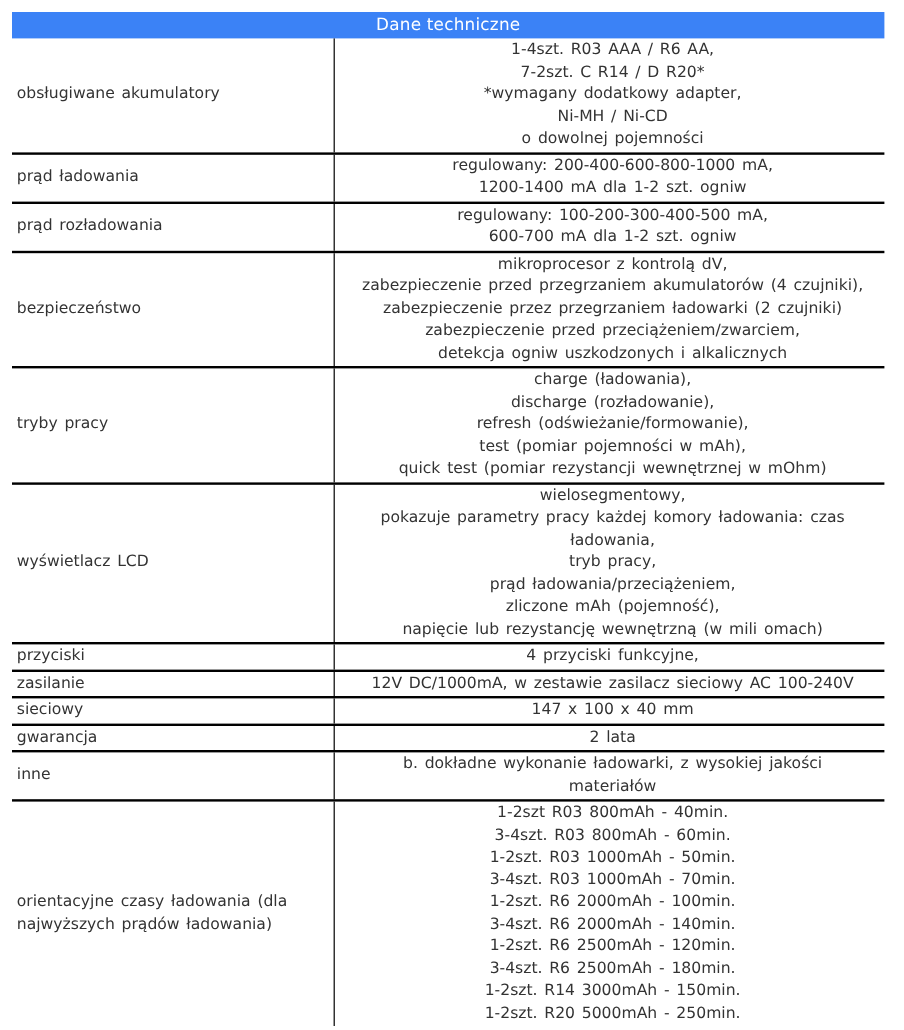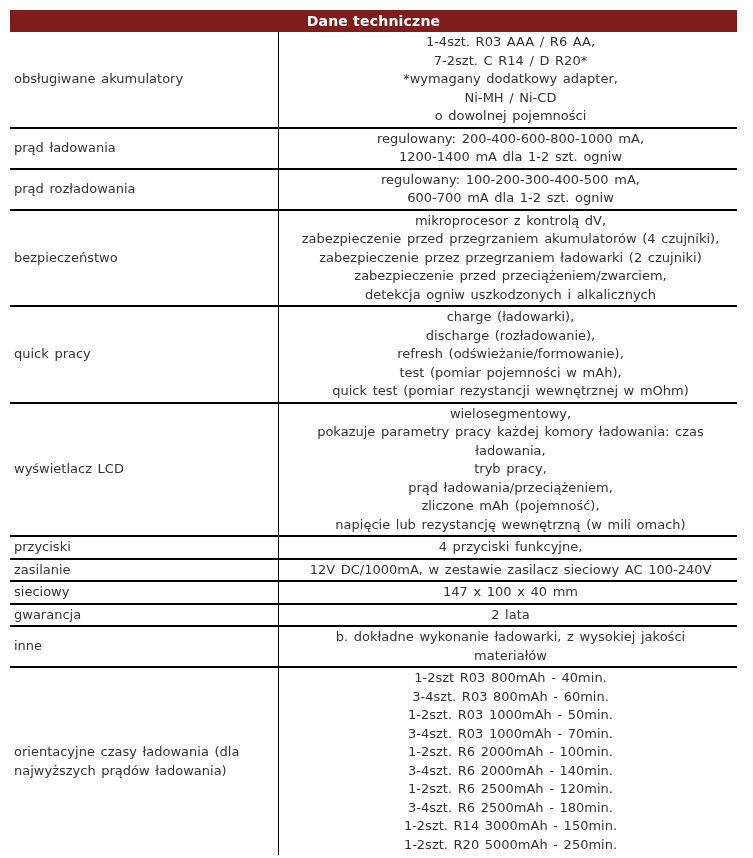--- a/index.html
+++ b/index.html
@@ -14,23 +14,23 @@
     font-family: "DejaVu Sans", "Liberation Sans", sans-serif;
     color: #333333;
   }
   .spec-table {
     position: absolute;
     left: 10px;
     top: 10px;
     width: 727px;
   }
   .spec-header {
-    background: #7f1d1d;
+    background: #3b82f6;
     color: #ffffff;
-    font-weight: bold;
+    font-weight: normal;
     font-size: 14px;
     height: 22px;
     line-height: 22px;
     text-align: center;
     letter-spacing: 0.2px;
   }
   .spec-row {
     display: flex;
     border-bottom: 2px solid #000000;
     font-size: 13px;
@@ -98,23 +98,23 @@
     <div class="cell value">
           <div class="vline">mikroprocesor z kontrolą dV,</div>
           <div class="vline">zabezpieczenie przed przegrzaniem akumulatorów (4 czujniki),</div>
           <div class="vline">zabezpieczenie przez przegrzaniem ładowarki (2 czujniki)</div>
           <div class="vline">zabezpieczenie przed przeciążeniem/zwarciem,</div>
           <div class="vline">detekcja ogniw uszkodzonych i alkalicznych</div>
         </div>
   </div>
 
   <div class="spec-row">
-    <div class="cell label">quick pracy</div>
+    <div class="cell label">tryby pracy</div>
     <div class="cell value">
-          <div class="vline">charge (ładowarki),</div>
+          <div class="vline">charge (ładowania),</div>
           <div class="vline">discharge (rozładowanie),</div>
           <div class="vline">refresh (odświeżanie/formowanie),</div>
           <div class="vline">test (pomiar pojemności w mAh),</div>
           <div class="vline">quick test (pomiar rezystancji wewnętrznej w mOhm)</div>
         </div>
   </div>
 
   <div class="spec-row">
     <div class="cell label">wyświetlacz LCD</div>
     <div class="cell value">

